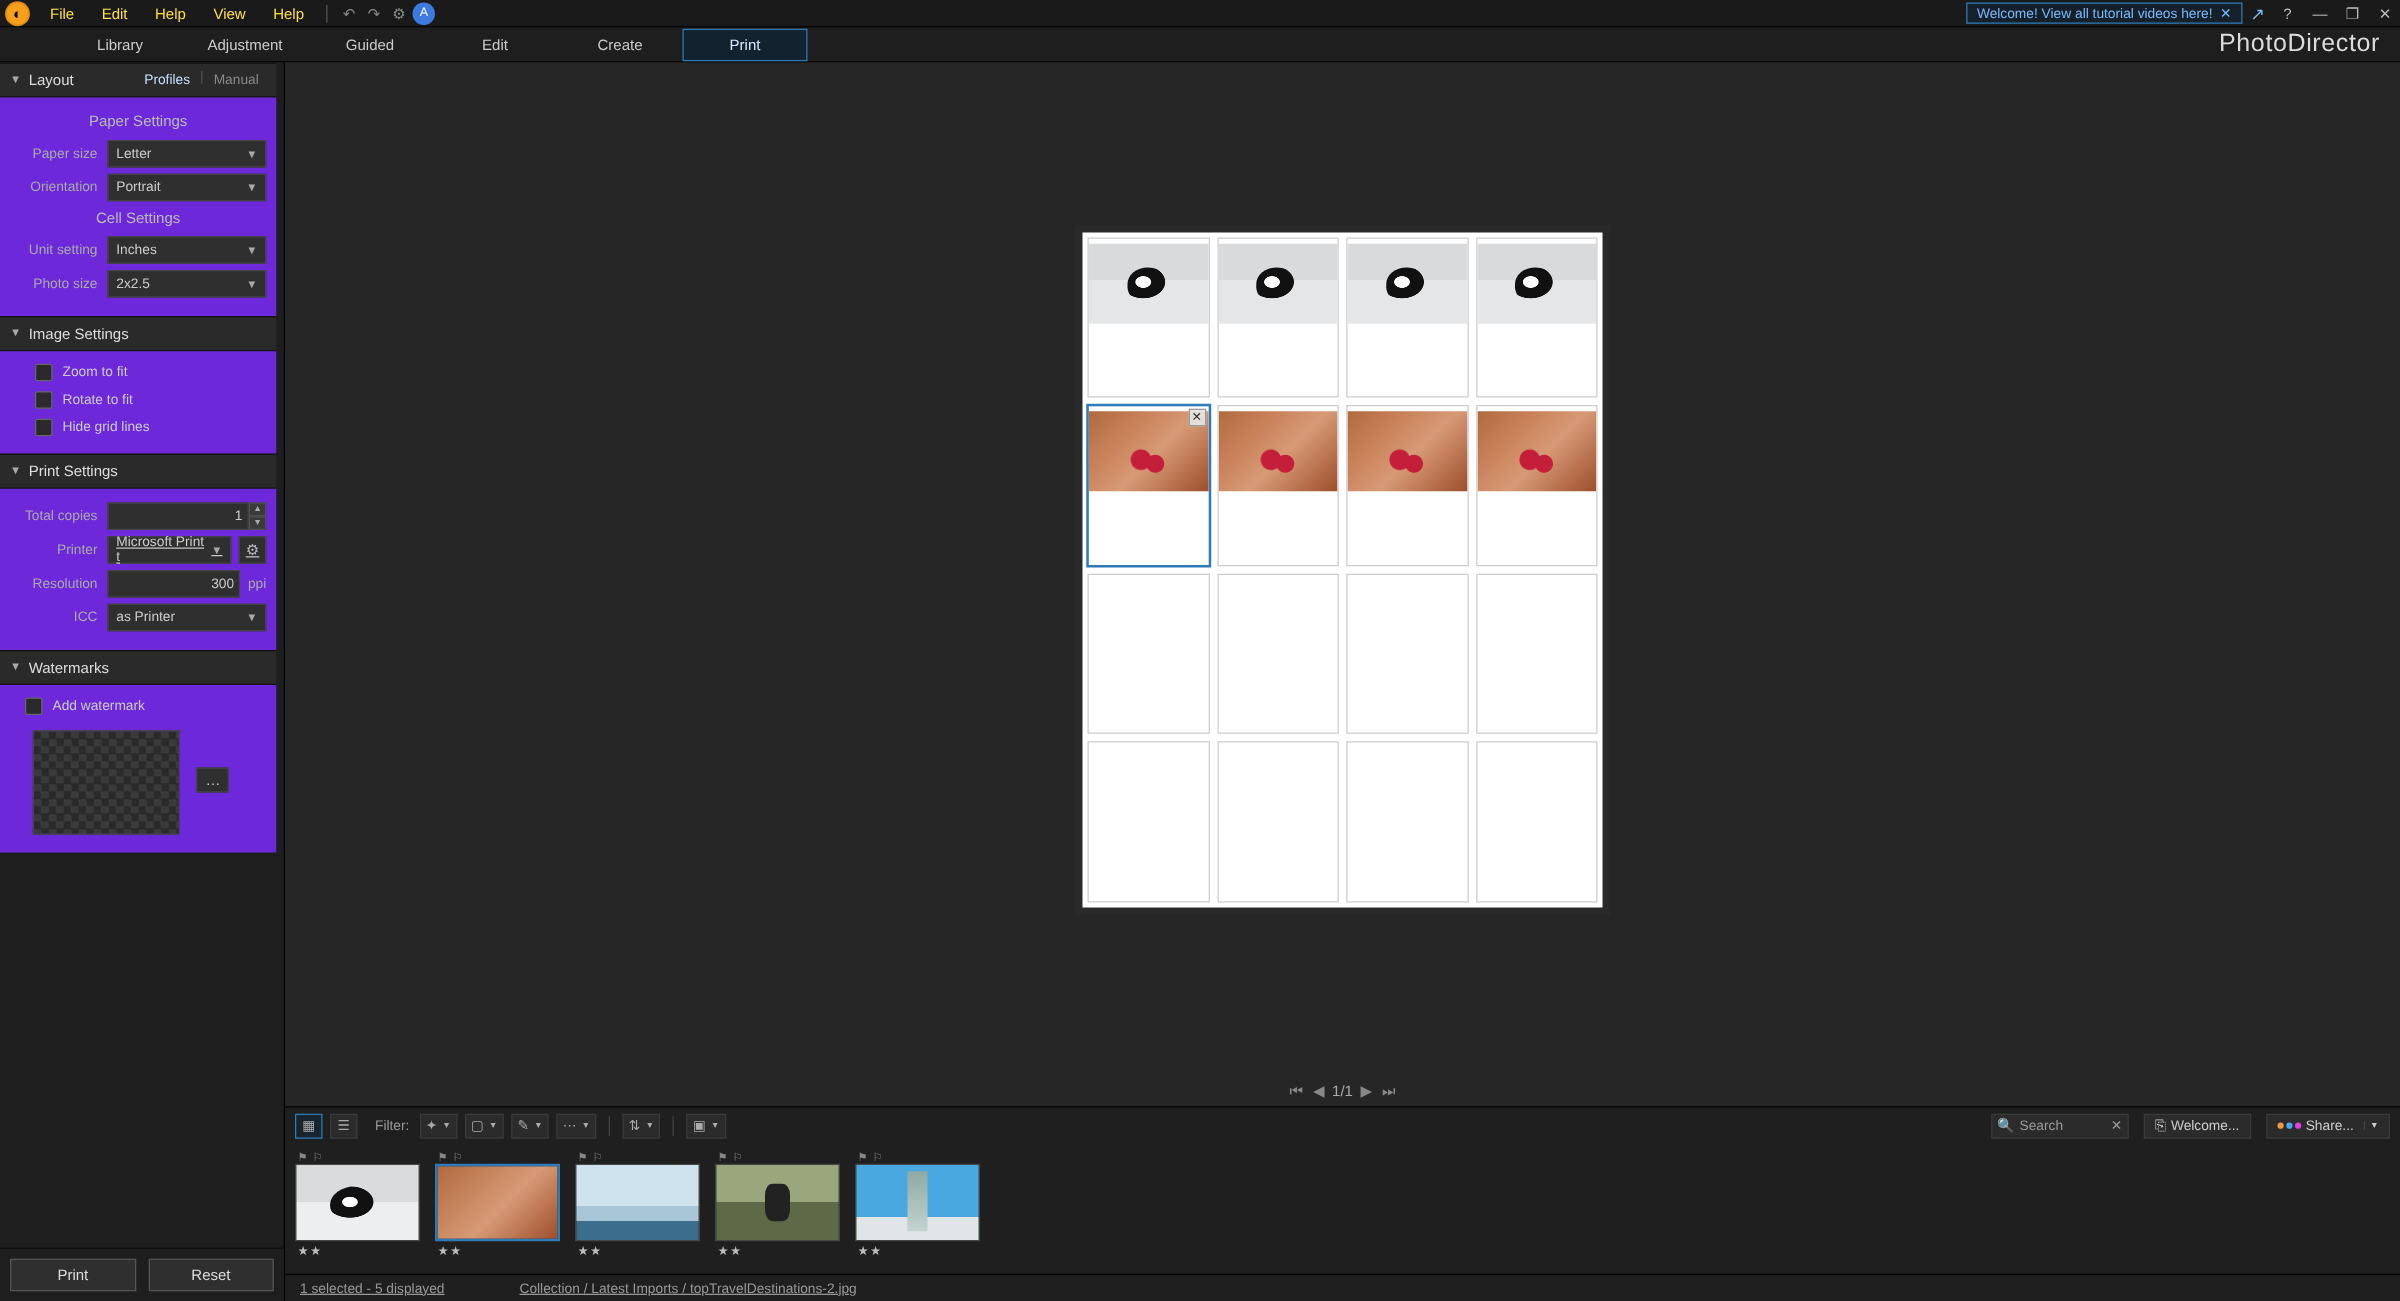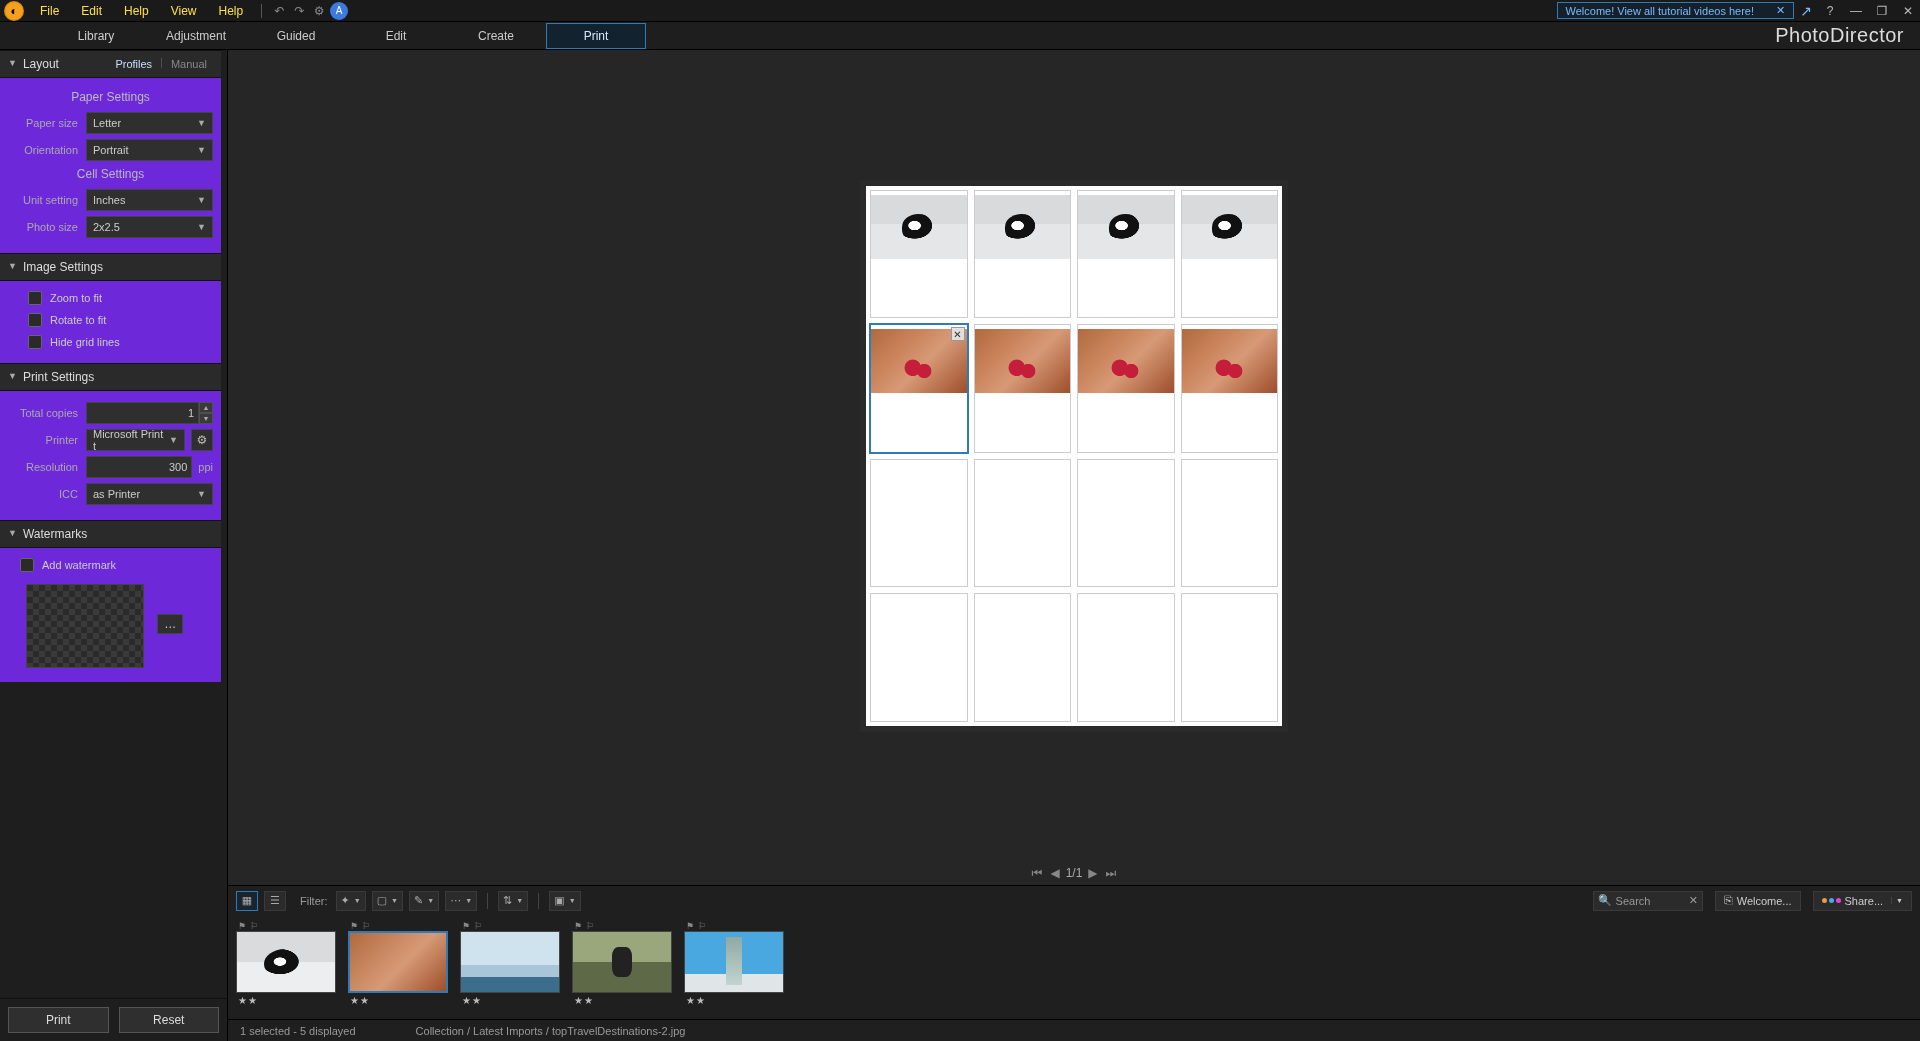--- a/index.html
+++ b/index.html
@@ -6,21 +6,21 @@
 body { background:#1a1a1a; color:#c8c8c8; width:1920px; height:1041px; overflow:hidden; font-size:12px; user-select:none; }
 
 
 .menubar { height:22px; background:#1a1a1a; display:flex; align-items:center; padding:0 4px; gap:2px; border-bottom:1px solid #000; }
 .menubar .logo { width:20px; height:20px; border-radius:50%; background:radial-gradient(circle,#f7a01b 55%,#8a4d00 100%); display:flex; align-items:center; justify-content:center; font-size:12px; color:#000; margin-right:4px;}
 .menubar .menuitem { padding:2px 10px; color:#fde047; }
 .menubar .sep { width:1px; height:14px; background:#555; margin:0 6px; }
 .menubar .iconbtn { width:18px; height:18px; display:flex; align-items:center; justify-content:center; color:#888; }
 .menubar .acct { width:18px;height:18px;border-radius:50%;background:#3d7ae0;display:flex;align-items:center;justify-content:center;font-size:10px;color:#fff; }
 .menubar .spacer { flex:1; }
-.menubar .tutorial-pill { background:#15202a; border:1px solid #2e7bb8; color:#79baff; padding:1px 8px; font-size:11px; display:flex; align-items:center; gap:22px; }
+.menubar .tutorial-pill { background:#15202a; border:1px solid #2e7bb8; color:#79baff; padding:1px 8px; font-size:11px; display:flex; align-items:center; gap:6px; }
 .menubar .tutorial-pill .close-x{ color:#79baff; }
 .winbtn { width:16px; height:16px; color:#bbb; display:flex;align-items:center;justify-content:center; margin-left:8px;}
 .arrow-help{ color:#79baff; margin-left:4px; font-size:14px;}
 
 .modules { height:28px; background:#1e1e1e; display:flex; align-items:center; padding-left:46px; border-bottom:1px solid #000; }
 .modules .tab { width:100px; text-align:center; padding:5px 0; color:#ccc; font-size:12px; }
 .modules .tab.active { border:1px solid #2e7bb8; background:#12222e; color:#d9e6ff; }
 .modules .brand { margin-left:auto; margin-right:16px; color:#dcdcdc; font-size:20px; font-weight:300; letter-spacing:0.5px; }
 
 .maingrid { display:flex; height:calc(100% - 50px); }
@@ -92,21 +92,21 @@
 .thumb.selected .img{ border:2px solid #2e7bb8;}
 .thumb .stars{ font-size:10px;color:#bbb;letter-spacing:1px;padding:2px;}
 .img.penguin{background:linear-gradient(180deg,#dadbdc 0 50%,#eceeef 50% 100%);position:relative;}
 .img.penguin::after{content:"";position:absolute;left:28%;top:28%;width:42%;height:50%;background:radial-gradient(ellipse at 38% 42%,#fff 0 16%,#111 18% 50%,transparent 52%);border-radius:50%;}
 .img.camel{background:linear-gradient(135deg,#b06a3e,#d79a76 55%,#9e4e2b);}
 .img.glacier{background:linear-gradient(180deg,#cfe3ef 0 55%,#a8c6d8 55% 75%,#3b6e8c 75% 100%);}
 .img.rock{background:linear-gradient(180deg,#9aa77c 0 50%,#5e6a47 50% 100%);position:relative;}
 .img.rock::after{content:"";position:absolute;left:40%;top:25%;width:20%;height:50%;background:#222;border-radius:30%;}
 .img.tower{background:linear-gradient(180deg,#4aa8e0 0 70%,#e0e5e8 70% 100%);position:relative;}
 .img.tower::after{content:"";position:absolute;left:42%;top:8%;width:16%;height:80%;background:linear-gradient(180deg,#8fa9a4,#c2d4cf);}
-.statusbar{ height:22px;background:#1f1f1f;border-top:1px solid #000;display:flex;align-items:center;padding:0 12px;color:#999;font-size:11px;gap:60px;}
+.statusbar{ height:22px;background:#1f1f1f;border-top:1px solid #000;display:flex;align-items:center;padding:0 12px;color:#999;font-size:11px;gap:60px;text-decoration:underline;}
 </style>
 </head>
 <body>
 
 <div class="menubar">
   <div class="logo">◐</div>
   <div class="menuitem">File</div>
   <div class="menuitem">Edit</div>
   <div class="menuitem">Help</div>
   <div class="menuitem">View</div>
@@ -222,21 +222,21 @@
           <div class="ctrl spinner-row">
             <input class="numinput" style="flex: 1 1 0%;" value="1">
             <div class="spinner-btns">
                 <span>▲</span>
                 <span>▼</span>
               </div>
           </div>
         </div>
         <div class="formrow">
           <div class="lbl">Printer</div>
-          <div class="ctrl" style="display:flex;">
+          <div class="ctrl" style="display:flex;text-decoration:underline;">
             <div class="selectbox" style="flex:1">
                 <span>Microsoft Print t</span>
                 <span class="caret">▼</span>
               </div>
             <div class="gearbtn">⚙</div>
           </div>
         </div>
         <div class="formrow">
           <div class="lbl">Resolution</div>
           <div class="ctrl" style="display:flex;align-items:center;">

